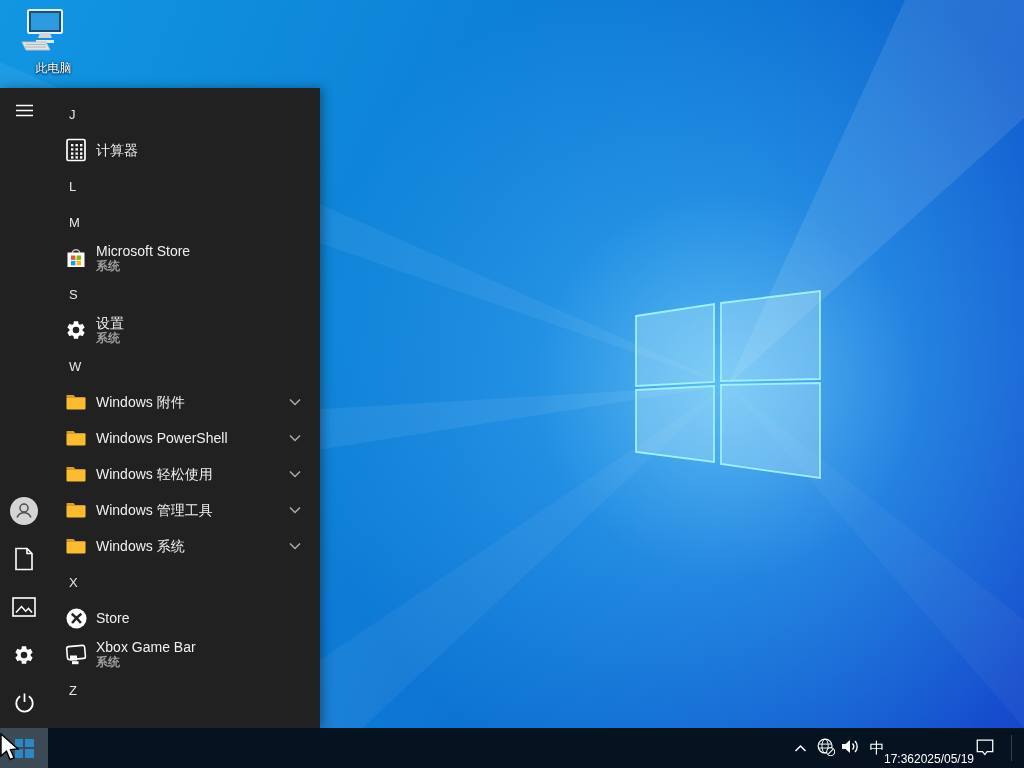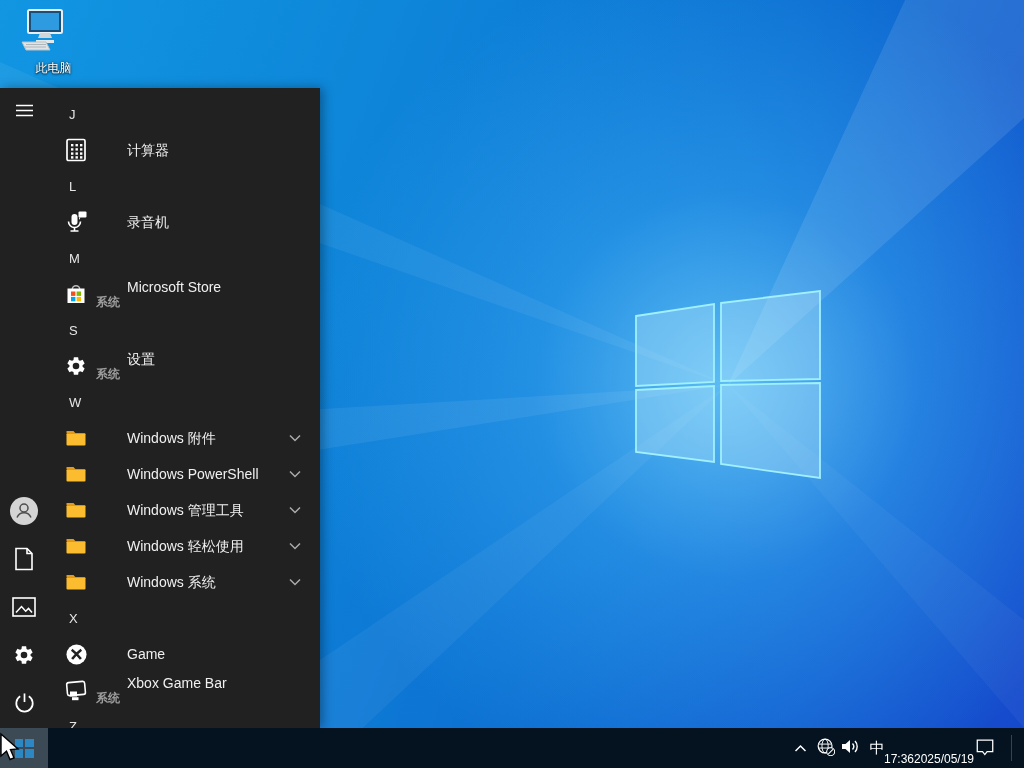--- a/index.html
+++ b/index.html
@@ -27,21 +27,21 @@
     align-items:center; justify-content:center; cursor:pointer; }
   .rail-bottom { display:flex; flex-direction:column; }
 
   .app-list { flex:1; padding-top:8px; overflow:hidden; }
   .letter-header { height:36px; display:flex; align-items:center; padding-left:21px;
     color:#e6e6e6; font-size:13px; cursor:pointer; }
   .app-row { height:36px; display:flex; align-items:center; cursor:pointer; }
   .app-icon { width:24px; height:24px; margin-left:16px; margin-right:8px; flex:none;
     display:flex; align-items:center; justify-content:center; }
   .app-text { display:flex; flex-direction:column; }
-  .app-name { color:#f0f0f0; font-size:14px; line-height:16px;margin-left:31px; }
+  .app-name { color:#f0f0f0; font-size:14px; line-height:16px; }
   .app-sub { color:#9c9c9c; font-size:12px; line-height:14px;font-weight:bold; }
   .chev { margin-left:auto; margin-right:19px; display:flex; align-items:center; }
 
   
   .taskbar { position:absolute; left:0; bottom:0; width:1024px; height:40px;
     background:#04131f; display:flex; align-items:stretch; }
   .start-btn { width:48px; height:40px; background:#3b4a54; border:none; display:flex;
     align-items:center; justify-content:center; cursor:pointer; }
   .win-logo { width:19px; height:19px; display:grid; grid-template-columns:1fr 1fr;
     grid-template-rows:1fr 1fr; gap:2px; }
@@ -156,34 +156,20 @@
               <rect x="15" y="18.2" width="2.4" height="2.4" fill="#fff"></rect>
             </svg>
           </span>
           <span class="app-text">
             <span class="app-name">计算器</span>
           </span>
         </div>
         <div class="letter-header">
           <span>L</span>
         </div>
-        <div class="app-row">
-          <span class="app-icon">
-            <svg width="24" height="24" viewBox="0 0 24 24">
-              <rect x="7.5" y="4" width="6" height="11" rx="3" fill="#fff"></rect>
-              <path d="M4.5 11.5a6 6 0 0 0 12 0" fill="none" stroke="#fff" stroke-width="1.6"></path>
-              <path d="M10.5 17.5v3M6.5 21h8" stroke="#fff" stroke-width="1.6"></path>
-              <rect x="14.5" y="1.5" width="8" height="6" rx="1" fill="#fff"></rect>
-              <path d="M16.5 7.5l-1.5 2.5v-2.5z" fill="#fff"></path>
-            </svg>
-          </span>
-          <span class="app-text">
-            <span class="app-name">录音机</span>
-          </span>
-        </div>
         <div class="letter-header">
           <span>M</span>
         </div>
         <div class="app-row">
           <span class="app-icon">
             <svg width="24" height="24" viewBox="0 0 24 24">
               <path d="M8.2 7.5a3.8 3.8 0 0 1 7.6 0" fill="none" stroke="#bdbdbd" stroke-width="1.5"></path>
               <rect x="3.5" y="6.5" width="17" height="14.5" fill="#fff"></rect>
               <rect x="7" y="9.5" width="4.4" height="4.4" fill="#f25022"></rect>
               <rect x="12.6" y="9.5" width="4.4" height="4.4" fill="#7fba00"></rect>
@@ -246,37 +232,37 @@
           </span>
         </div>
         <div class="app-row">
           <span class="app-icon">
             <svg width="24" height="24" viewBox="0 0 24 24">
               <path d="M2.5 5h7l2 2.2H2.5z" fill="#e09a1e"></path>
               <rect x="2.5" y="7.2" width="19" height="12.3" rx="1" fill="#fbbd2f"></rect>
             </svg>
           </span>
           <span class="app-text">
+            <span class="app-name">Windows 轻松使用</span>
+          </span>
+          <span class="chev">
+            <svg width="12" height="8" viewBox="0 0 12 8">
+              <path d="M1 1.5 6 6.5 11 1.5" fill="none" stroke="#aaa" stroke-width="1.5"></path>
+            </svg>
+          </span>
+        </div>
+        <div class="app-row">
+          <span class="app-icon">
+            <svg width="24" height="24" viewBox="0 0 24 24">
+              <path d="M2.5 5h7l2 2.2H2.5z" fill="#e09a1e"></path>
+              <rect x="2.5" y="7.2" width="19" height="12.3" rx="1" fill="#fbbd2f"></rect>
+            </svg>
+          </span>
+          <span class="app-text">
             <span class="app-name">Windows 管理工具</span>
-          </span>
-          <span class="chev">
-            <svg width="12" height="8" viewBox="0 0 12 8">
-              <path d="M1 1.5 6 6.5 11 1.5" fill="none" stroke="#aaa" stroke-width="1.5"></path>
-            </svg>
-          </span>
-        </div>
-        <div class="app-row">
-          <span class="app-icon">
-            <svg width="24" height="24" viewBox="0 0 24 24">
-              <path d="M2.5 5h7l2 2.2H2.5z" fill="#e09a1e"></path>
-              <rect x="2.5" y="7.2" width="19" height="12.3" rx="1" fill="#fbbd2f"></rect>
-            </svg>
-          </span>
-          <span class="app-text">
-            <span class="app-name">Windows 轻松使用</span>
           </span>
           <span class="chev">
             <svg width="12" height="8" viewBox="0 0 12 8">
               <path d="M1 1.5 6 6.5 11 1.5" fill="none" stroke="#aaa" stroke-width="1.5"></path>
             </svg>
           </span>
         </div>
         <div class="app-row">
           <span class="app-icon">
             <svg width="24" height="24" viewBox="0 0 24 24">
@@ -297,21 +283,21 @@
           <span>X</span>
         </div>
         <div class="app-row">
           <span class="app-icon">
             <svg width="23" height="23" viewBox="0 0 24 24">
               <circle cx="12" cy="12" r="10.5" fill="#fff"></circle>
               <path d="M7 7c3.2 2.4 6.6 5.9 9.6 9.8M17 7c-3.2 2.4-6.6 5.9-9.6 9.8" fill="none" stroke="#212121" stroke-width="2.6"></path>
             </svg>
           </span>
           <span class="app-text">
-            <span class="app-name">Game</span>
+            <span class="app-name">Store</span>
           </span>
         </div>
         <div class="app-row">
           <span class="app-icon">
             <svg width="24" height="24" viewBox="0 0 24 24">
               <rect x="3" y="4" width="18" height="13" rx="2" transform="rotate(-5 12 10)" fill="none" stroke="#fff" stroke-width="1.6"></rect>
               <rect x="6" y="13.5" width="7" height="5" fill="#fff"></rect>
               <rect x="8" y="19.2" width="6.5" height="3" fill="#fff"></rect>
             </svg>
           </span>

